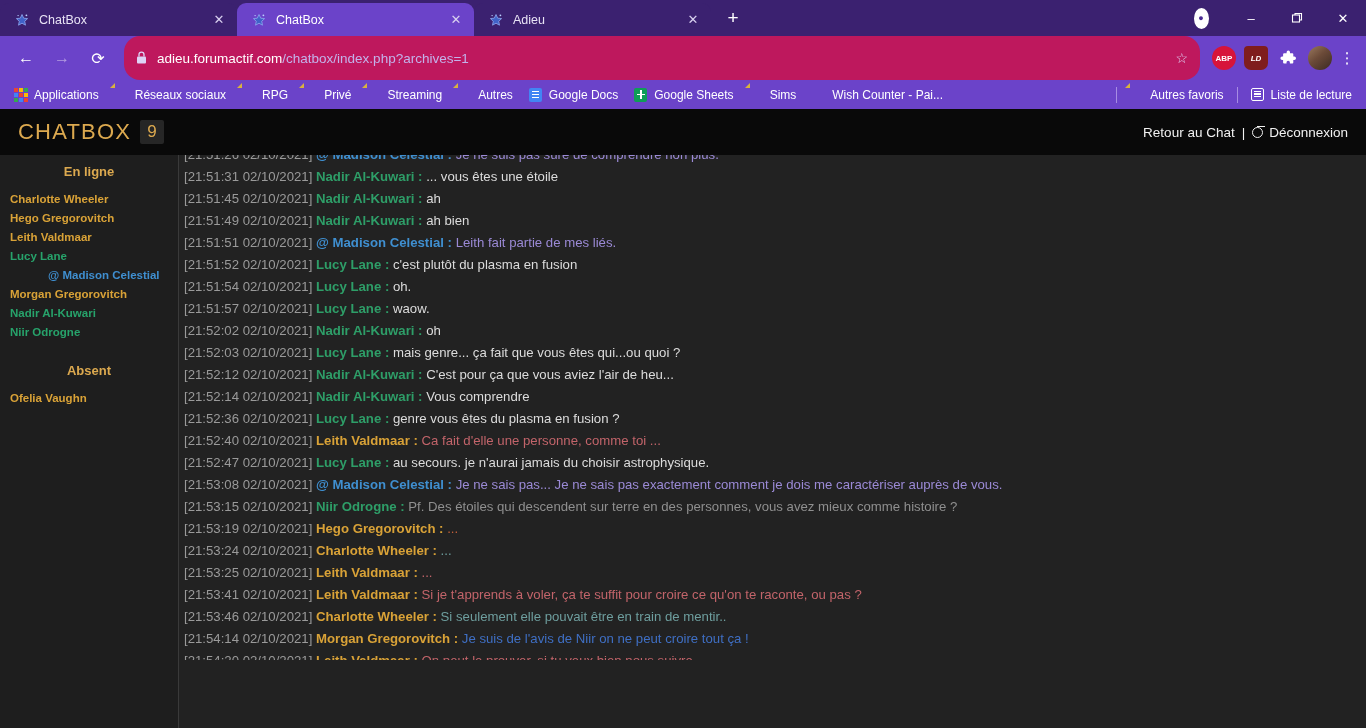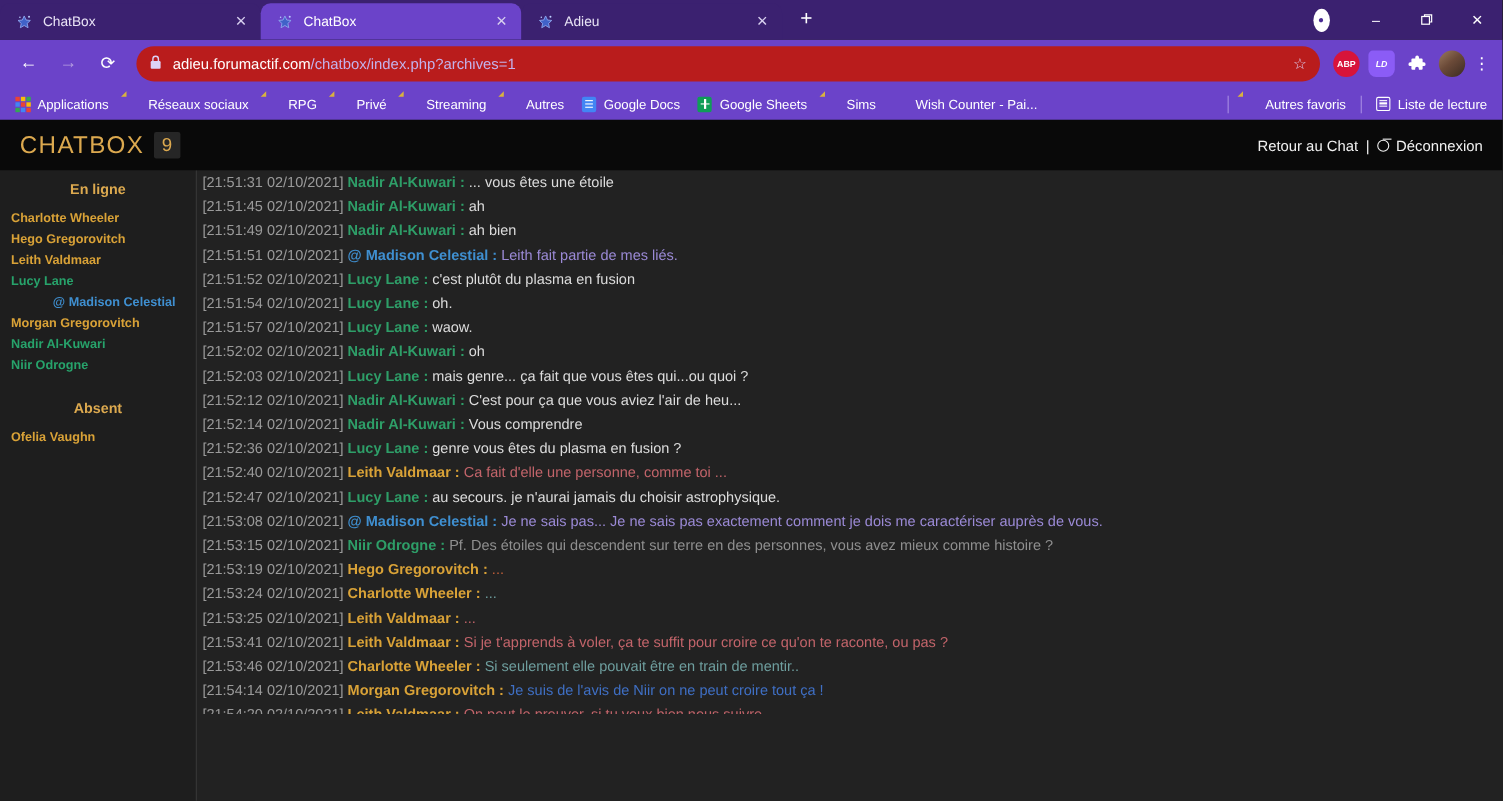--- a/index.html
+++ b/index.html
@@ -76,39 +76,39 @@
     height: 44px; background: #6b43c9;
     display: flex; align-items: center; padding: 0 8px;
   }
   .tbtn {
     width: 30px; height: 30px; margin: 0 3px;
     display: flex; align-items: center; justify-content: center;
     color: #ffffff; font-size: 16px; flex: 0 0 auto;
   }
   .tbtn.dim { color: #b49ce0; }
   .omnibox {
-    flex: 1 1 auto; height: 32px; margin: 0 8px;
-    background: #b91c1c; border-radius: 16px;
+    flex: 1 1 auto; height: 44px; margin: 0 8px;
+    background: #be185d; border-radius: 16px;
     display: flex; align-items: center; padding: 0 12px;
     min-width: 0;
   }
   .omnibox .lock { margin-right: 10px; color: #ddd4f6; font-size: 11px; }
   .urltext {
     font-size: 13.5px; color: #ffffff;
     white-space: nowrap; overflow: hidden; flex: 1 1 auto;
   }
   .urltext .dimpath { color: #c3b2ea; }
   .omnibox .star { color: #ded6f7; font-size: 14px; margin-left: 8px; }
   .ext {
     width: 24px; height: 24px; margin: 0 4px; border-radius: 50%;
     display: flex; align-items: center; justify-content: center;
     font-size: 8px; font-weight: bold; color: #fff; flex: 0 0 auto;
   }
   .ext.abp { background: #d7143a; }
-  .ext.lo  { background: #8b5cf6; border-radius: 4px 4px 7px 7px; font-style: italic; }
+  .ext.lo  { background: #7f1d1d; border-radius: 4px 4px 7px 7px; font-style: italic; }
   .ext.puzzle { color: #ffffff; font-size: 15px; }
   .ext.photo {
     background: linear-gradient(140deg,#9b7a5f 0%,#6b4a38 45%,#3a2a22 100%);
   }
   .kebab { color:#ffffff; font-size:15px; width:22px; text-align:center; }
 
   .bookmarks {
     height: 29px; background: #6b43c9;
     display: flex; align-items: center; padding: 0 6px;
     font-size: 12px; color: #ffffff; white-space: nowrap;
@@ -431,20 +431,23 @@
           <div class="side-user" style="color: rgb(39, 163, 107);">Nadir Al-Kuwari</div>
           <div class="side-user" style="color: rgb(39, 163, 107);">Niir Odrogne</div>
         </div>
       <div class="side-head second">Absent</div>
       <div id="away-list">
           <div class="side-user" style="color: rgb(217, 162, 55);">Ofelia Vaughn</div>
         </div>
     </div>
 
     <div class="cb-main">
+      <div class="clip-top">
+        <div class="msg" id="clip-top-row" style="margin-top: -11px;"><span class="ts">[21:51:26 02/10/2021] </span><span class="who" style="color: rgb(63, 143, 208);">@ Madison Celestial : </span><span class="txt" style="color: rgb(155, 138, 214);">Je ne suis pas sûre de comprendre non plus.</span></div>
+      </div>
       <div id="messages">
           <div class="msg"><span class="ts">[21:51:31 02/10/2021] </span><span class="who" style="color: rgb(46, 158, 104);">Nadir Al-Kuwari : </span><span class="txt" style="color: rgb(220, 220, 220);">... vous êtes une étoile</span></div>
           <div class="msg"><span class="ts">[21:51:45 02/10/2021] </span><span class="who" style="color: rgb(46, 158, 104);">Nadir Al-Kuwari : </span><span class="txt" style="color: rgb(220, 220, 220);">ah</span></div>
           <div class="msg"><span class="ts">[21:51:49 02/10/2021] </span><span class="who" style="color: rgb(46, 158, 104);">Nadir Al-Kuwari : </span><span class="txt" style="color: rgb(220, 220, 220);">ah bien</span></div>
           <div class="msg"><span class="ts">[21:51:51 02/10/2021] </span><span class="who" style="color: rgb(63, 143, 208);">@ Madison Celestial : </span><span class="txt" style="color: rgb(155, 138, 214);">Leith fait partie de mes liés.</span></div>
           <div class="msg"><span class="ts">[21:51:52 02/10/2021] </span><span class="who" style="color: rgb(46, 158, 104);">Lucy Lane : </span><span class="txt" style="color: rgb(220, 220, 220);">c'est plutôt du plasma en fusion</span></div>
           <div class="msg"><span class="ts">[21:51:54 02/10/2021] </span><span class="who" style="color: rgb(46, 158, 104);">Lucy Lane : </span><span class="txt" style="color: rgb(220, 220, 220);">oh.</span></div>
           <div class="msg"><span class="ts">[21:51:57 02/10/2021] </span><span class="who" style="color: rgb(46, 158, 104);">Lucy Lane : </span><span class="txt" style="color: rgb(220, 220, 220);">waow.</span></div>
           <div class="msg"><span class="ts">[21:52:02 02/10/2021] </span><span class="who" style="color: rgb(46, 158, 104);">Nadir Al-Kuwari : </span><span class="txt" style="color: rgb(220, 220, 220);">oh</span></div>
           <div class="msg"><span class="ts">[21:52:03 02/10/2021] </span><span class="who" style="color: rgb(46, 158, 104);">Lucy Lane : </span><span class="txt" style="color: rgb(220, 220, 220);">mais genre... ça fait que vous êtes qui...ou quoi ?</span></div>

